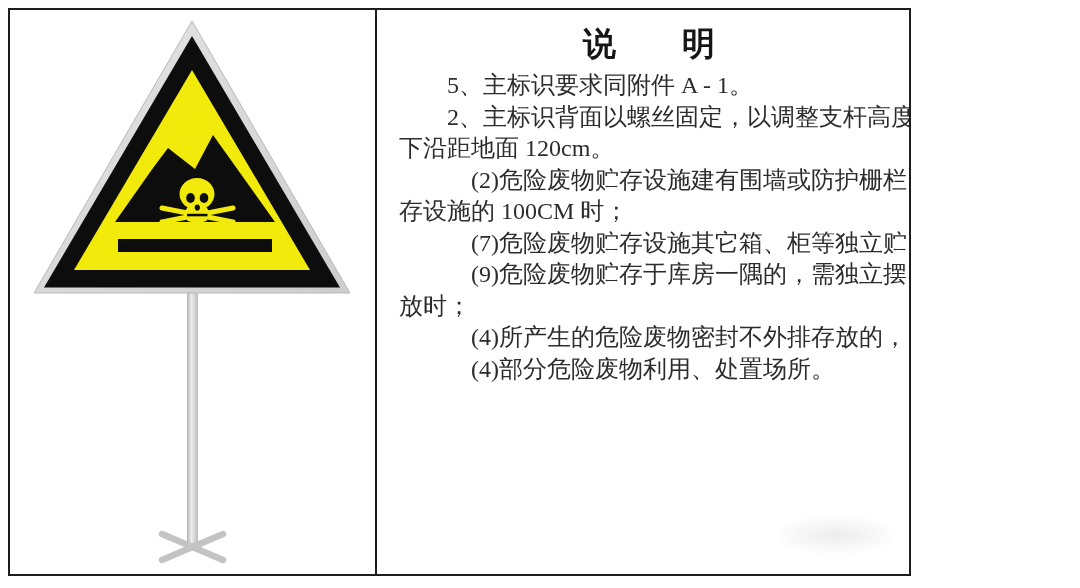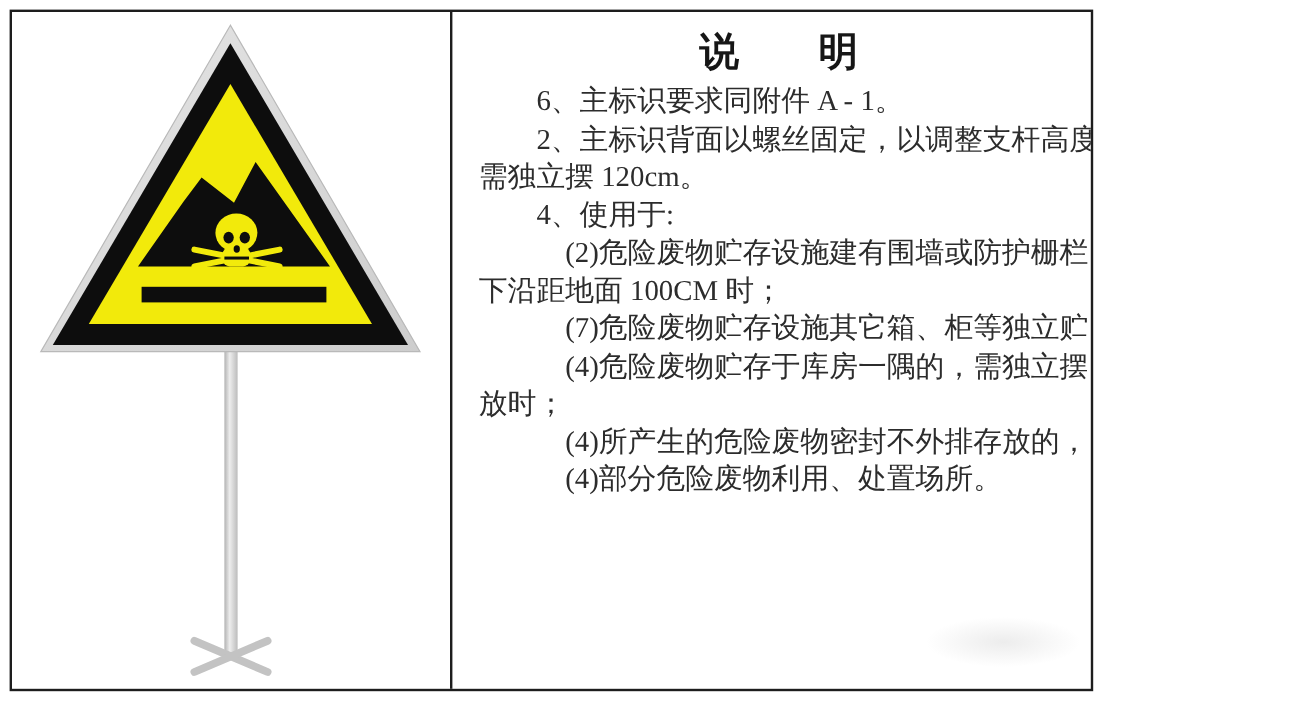--- a/index.html
+++ b/index.html
@@ -83,28 +83,27 @@
         <rect x="177" y="203.8" width="20.5" height="2.5" class="f-black"></rect>
       </g>
 
       <rect x="108" y="229" width="154" height="13" class="f-black"></rect>
     </svg>
   </div>
 
   <div class="cell-right">
     <div class="notes-title">说　　明</div>
     <div class="notes-body">
-      <div class="note-line">　　6、主标识要求同附件 A - 1。</div>
+      <div class="note-line">　　5、主标识要求同附件 A - 1。</div>
       <div class="note-line">　　2、主标识背面以螺丝固定，以调整支杆高度，</div>
-      <div class="note-line">需独立摆 120cm。</div>
-      <div class="note-line">　　4、使用于:</div>
+      <div class="note-line">下沿距地面 120cm。</div>
       <div class="note-line">　　　(2)危险废物贮存设施建有围墙或防护栅栏</div>
-      <div class="note-line">下沿距地面 100CM 时；</div>
+      <div class="note-line">存设施的 100CM 时；</div>
       <div class="note-line">　　　(7)危险废物贮存设施其它箱、柜等独立贮</div>
-      <div class="note-line">　　　(4)危险废物贮存于库房一隅的，需独立摆</div>
+      <div class="note-line">　　　(9)危险废物贮存于库房一隅的，需独立摆</div>
       <div class="note-line">放时；</div>
       <div class="note-line">　　　(4)所产生的危险废物密封不外排存放的，</div>
       <div class="note-line">　　　(4)部分危险废物利用、处置场所。</div>
     </div>
     <div class="watermark"></div>
   </div>
 
 </div>
 
 </body></html>

